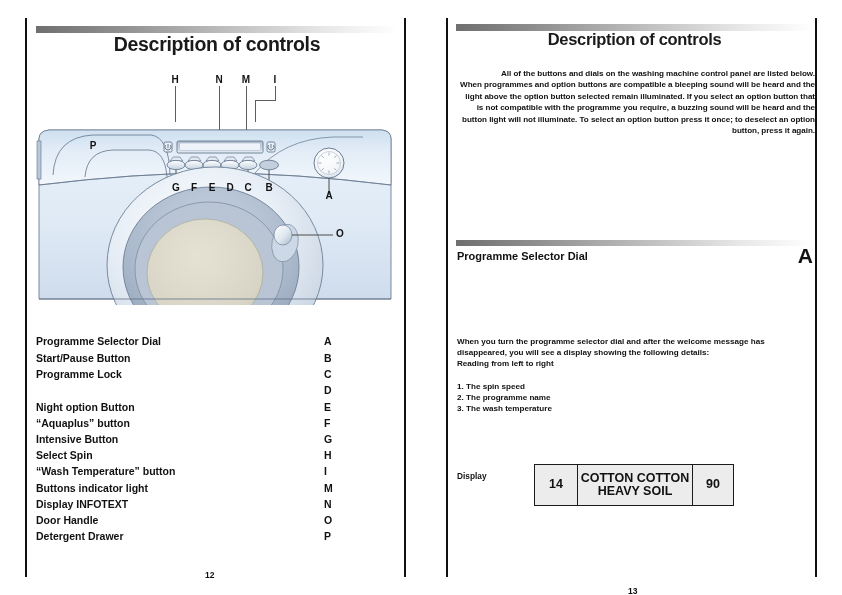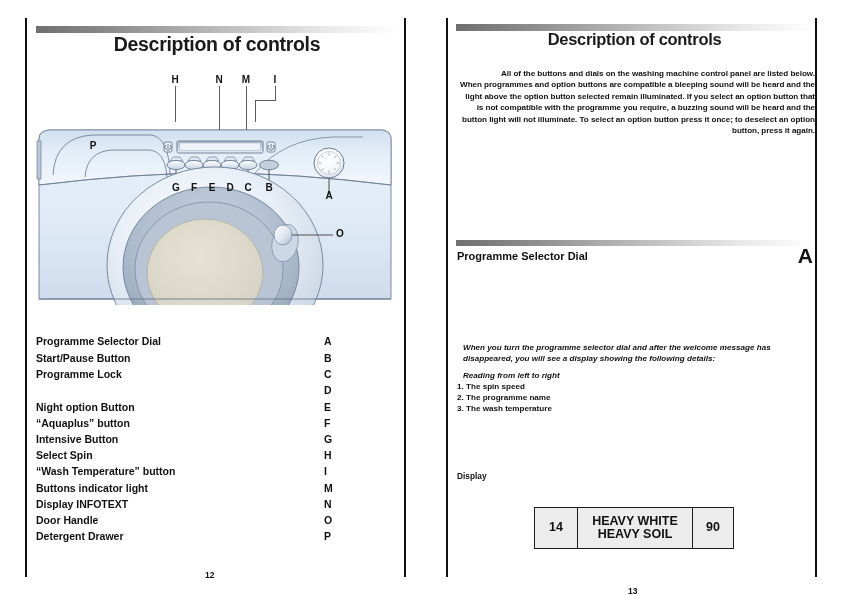--- a/index.html
+++ b/index.html
@@ -185,21 +185,21 @@
   .body2 {
     position: absolute;
     left: 457px;
     top: 336px;
     width: 358px;
     font-size: 8.1px;
     line-height: 11.2px;
     font-weight: bold;
     color: #111;
   }
-  .body2 p { margin: 6px; font-style: italic; }
+  .body2 p { margin: 0; }
 
   .numlist {
     position: absolute;
     left: 457px;
     top: 381px;
     font-size: 8.1px;
     line-height: 11.2px;
     font-weight: bold;
     color: #111;
   }
@@ -210,21 +210,21 @@
     left: 457px;
     top: 471px;
     font-size: 8.3px;
     font-weight: bold;
     color: #111;
   }
 
   .ex-table {
     position: absolute;
     left: 534px;
-    top: 507px;
+    top: 464px;
     border-collapse: collapse;
   }
   .ex-table td {
     border: 1.4px solid #1b1b1b;
     background: #ececec;
     text-align: center;
     font-size: 12.5px;
     font-weight: bold;
     color: #111;
     height: 38px;
@@ -478,21 +478,21 @@
     <div>3. The wash temperature</div>
   </div>
 
   <div class="example-label">Display</div>
 
   <table class="ex-table">
     <tbody>
         <tr>
       <td class="ex-spin">14</td>
       <td class="ex-name">
-        <span>HEAVY WHITE</span><br>
+        <span>COTTON COTTON</span><br>
         <span>HEAVY SOIL</span>
       </td>
       <td class="ex-temp">90</td>
     </tr>
   </tbody>
     </table>
 
   <div class="folio folio-right">13</div>
 
 </div>

